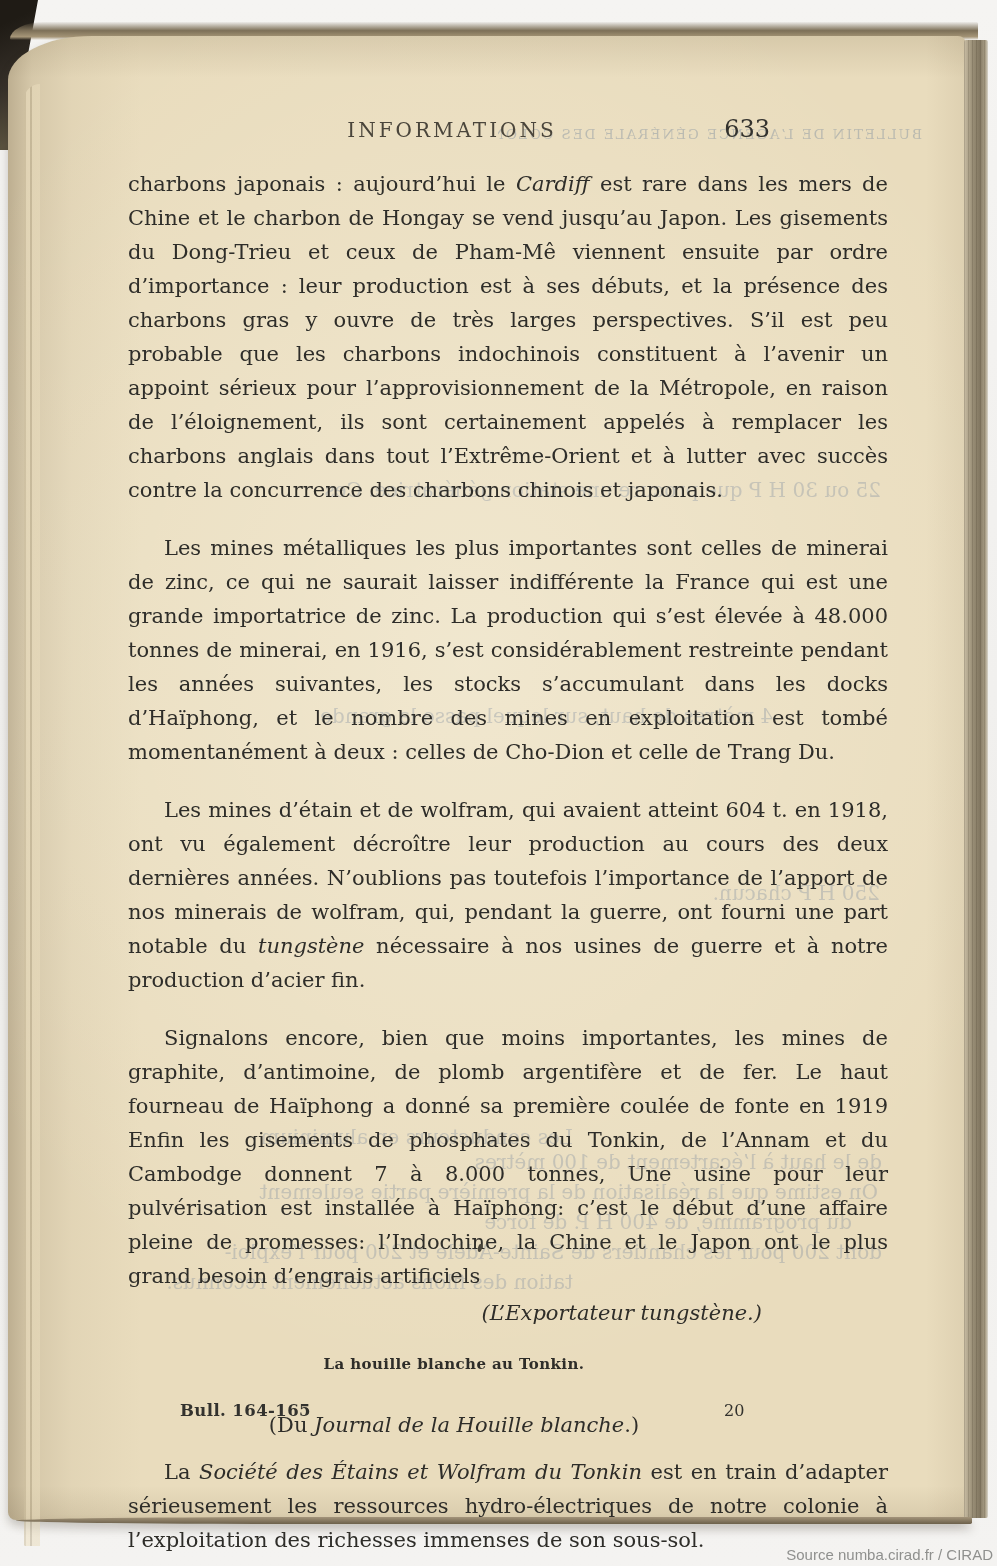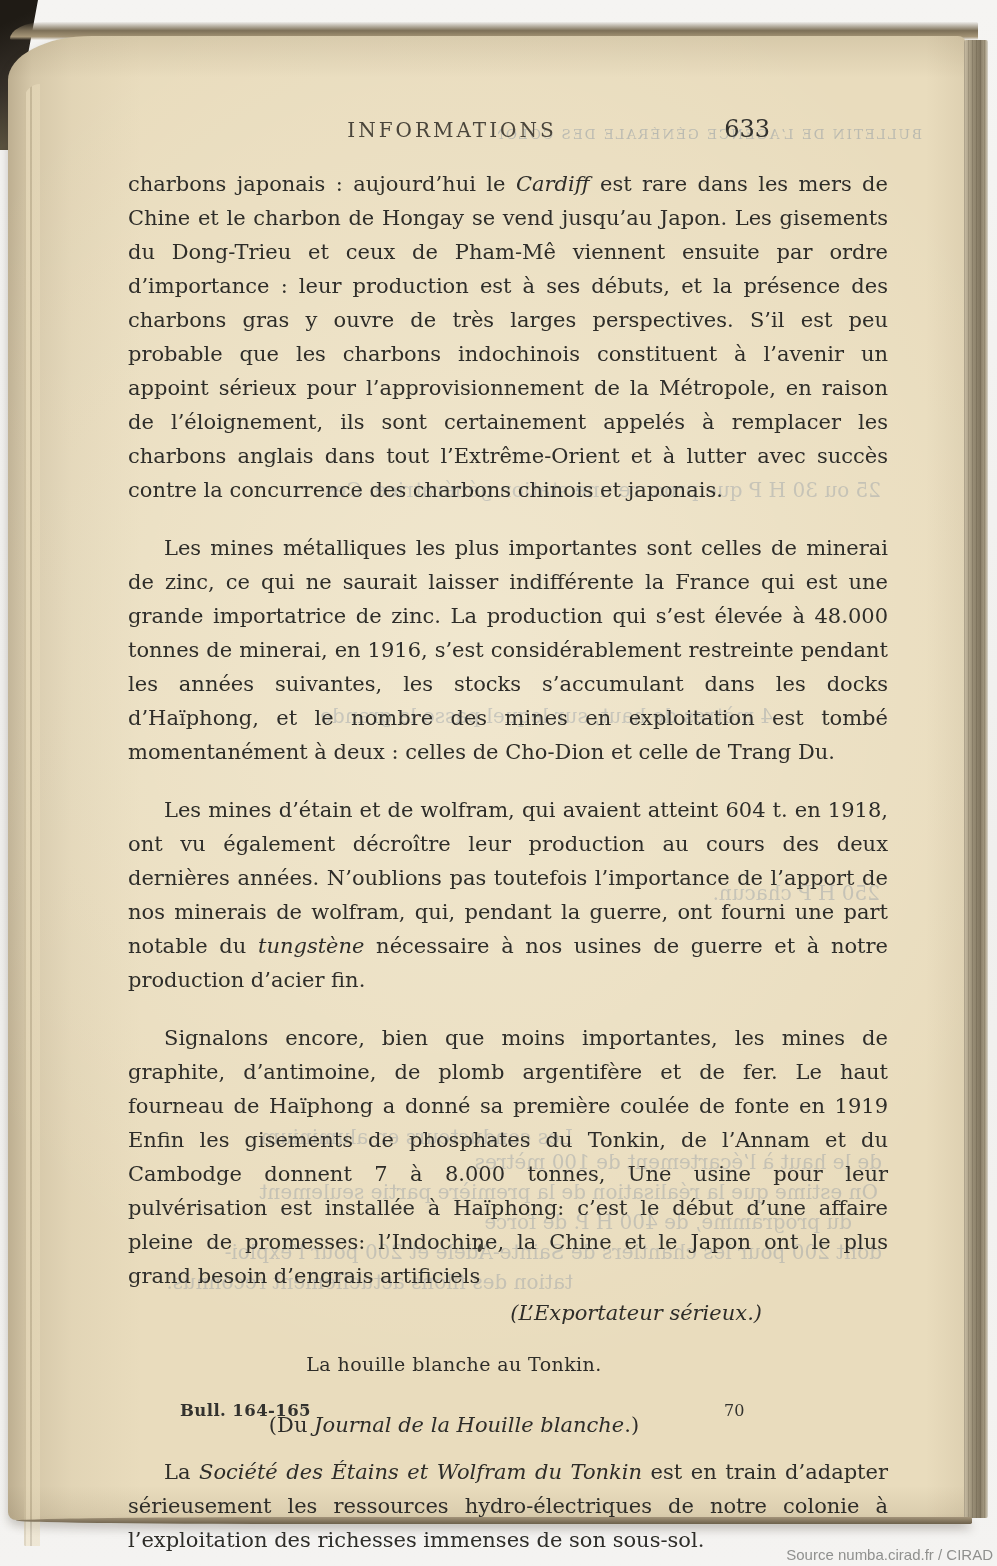--- a/index.html
+++ b/index.html
@@ -60,21 +60,21 @@
   .header .num{position:absolute;right:118px;top:-3px;font-size:24px;color:#33322e;}
 
   
   .text{
     position:absolute;left:128px;top:167px;width:760px;
     color:#2e2d29;font-size:21px;line-height:34px;text-align:justify;
   }
   .text p{margin:0;}
   p.ind{text-indent:36px;margin-top:24px;}
   .attribution{text-align:right;padding-right:126px;font-style:italic;margin-top:3px !important;}
-  .heading{font-weight:normal;text-align:center;position:relative;left:-54px;margin-top:17px !important;font-size:19px;letter-spacing:.4px;text-indent:0;}
+  .heading{font-weight:bold;text-align:center;position:relative;left:-54px;margin-top:17px !important;font-size:15px;letter-spacing:.4px;text-indent:0;}
   .sourceline{text-align:center;position:relative;left:-54px;margin-top:27px !important;text-indent:0;}
   .closing{margin-top:13px !important;}
 
   
   .footer{position:absolute;left:128px;top:1401px;width:760px;color:#33322e;}
   .footer .sig{position:absolute;left:52px;font-weight:bold;font-size:16.5px;letter-spacing:.4px;text-align:center;}
   .footer .mark{position:absolute;left:596px;font-size:16px;}
 
   
   .watermark{
@@ -128,31 +128,31 @@
   <div class="header">
     <span class="title">INFORMATIONS</span>
     <span class="num">633</span>
   </div>
 
   <div class="text">
     <p><span>charbons japonais : aujourd’hui le </span><em>Cardiff</em><span> est rare dans les mers de Chine et le charbon de Hongay se vend jusqu’au Japon. Les gisements du Dong-Trieu et ceux de Pham-Mê viennent ensuite par ordre d’importance : leur production est à ses débuts, et la présence des charbons gras y ouvre de très larges perspectives. S’il est peu probable que les charbons indochinois constituent à l’avenir un appoint sérieux pour l’approvisionnement de la Métropole, en raison de l’éloignement, ils sont certainement appelés à remplacer les charbons anglais dans tout l’Extrême-Orient et à lutter avec succès contre la concurrence des charbons chinois et japonais.</span></p>
     <p class="ind">Les mines métalliques les plus importantes sont celles de minerai de zinc, ce qui ne saurait laisser indifférente la France qui est une grande importatrice de zinc. La production qui s’est élevée à 48.000 tonnes de minerai, en 1916, s’est considérablement restreinte pendant les années suivantes, les stocks s’accumulant dans les docks d’Haïphong, et le nombre des mines en exploitation est tombé momentanément à deux : celles de Cho-Dion et celle de Trang Du.</p>
     <p class="ind"><span>Les mines d’étain et de wolfram, qui avaient atteint 604 t. en 1918, ont vu également décroître leur production au cours des deux dernières années. N’oublions pas toutefois l’importance de l’apport de nos minerais de wolfram, qui, pendant la guerre, ont fourni une part notable du </span><em>tungstène</em><span> nécessaire à nos usines de guerre et à notre production d’acier fin.</span></p>
     <p class="ind">Signalons encore, bien que moins importantes, les mines de graphite, d’antimoine, de plomb argentifère et de fer. Le haut fourneau de Haïphong a donné sa première coulée de fonte en 1919 Enfin les gisements de phosphates du Tonkin, de l’Annam et du Cambodge donnent 7 à 8.000 tonnes, Une usine pour leur pulvérisation est installée à Haïphong: c’est le début d’une affaire pleine de promesses: l’Indochine, la Chine et le Japon ont le plus grand besoin d’engrais artificiels</p>
-    <p class="attribution">(L’Exportateur sérieux.)</p>
+    <p class="attribution">(L’Exportateur tungstène.)</p>
     <p class="heading">La houille blanche au Tonkin.</p>
     <p class="sourceline"><span>(Du </span><em>Journal de la Houille blanche</em><span>.)</span></p>
     <p class="ind closing"><span>La </span><em>Société des Étains et Wolfram du Tonkin</em><span> est en train d’adapter sérieusement les ressources hydro-électriques de notre colonie à l’exploitation des richesses immenses de son sous-sol.</span></p>
   </div>
 
   <div class="speck"></div>
 
   <div class="footer">
     <span class="sig">Bull. 164-165</span>
-    <span class="mark">70</span>
+    <span class="mark">20</span>
   </div>
 
   <div class="right-strip"></div>
   <div class="bottom-edge"></div>
 
   <div class="watermark">Source numba.cirad.fr / CIRAD</div>
 
 </div>
 
 </body></html>

